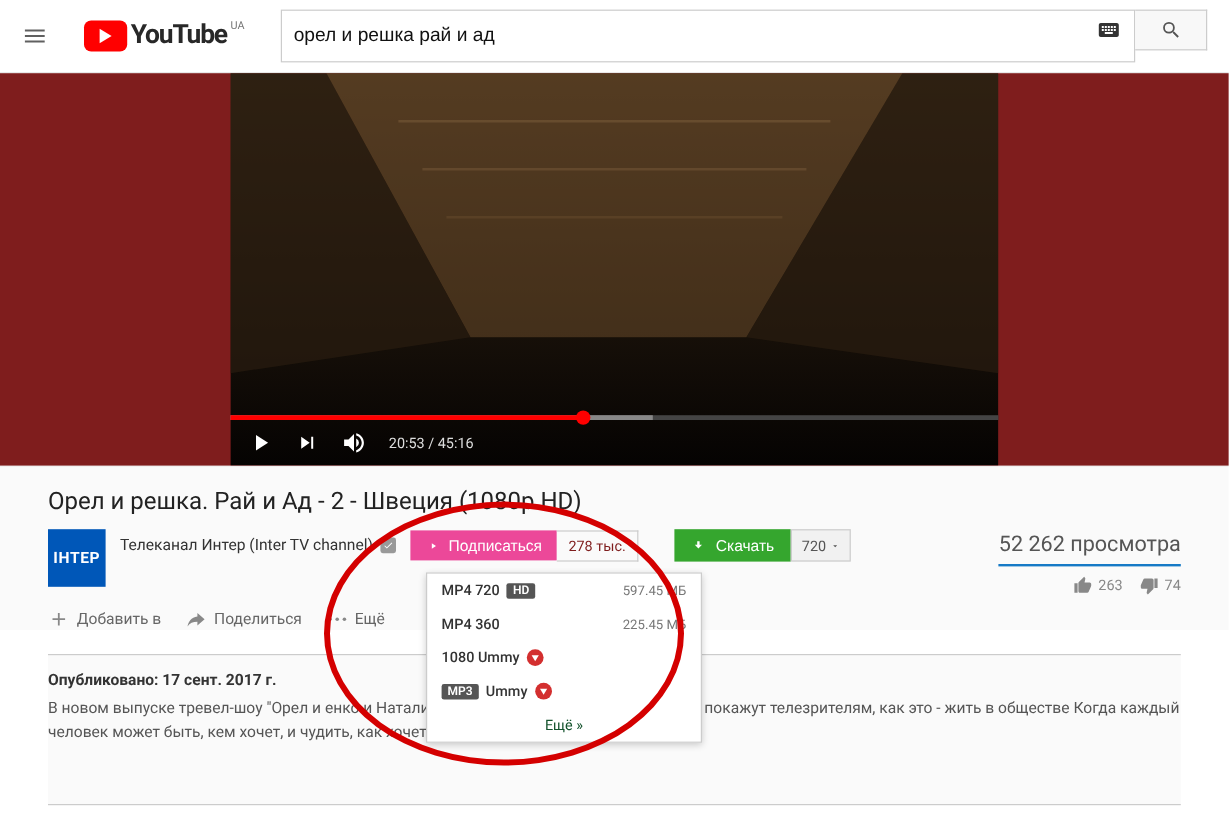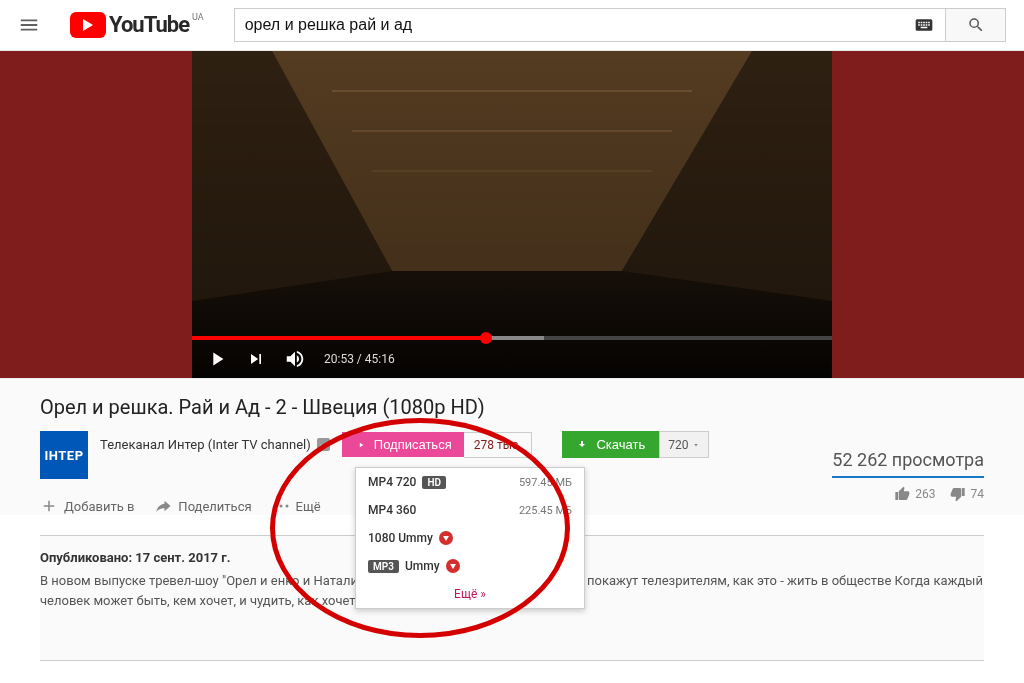--- a/index.html
+++ b/index.html
@@ -4,21 +4,21 @@
 <style>
   * { box-sizing: border-box; margin: 0; padding: 0; }
   body { font-family: Roboto, Arial, sans-serif; background: #fff; color: #222; width: 1024px; height: 683px; overflow: hidden; position: relative; }
   .header { display: flex; align-items: center; padding: 8px 18px; gap: 30px; border-bottom: 1px solid #e8e8e8; }
   .menu-icon { width: 22px; height: 22px; cursor: pointer; }
   .logo-wrap { display: flex; align-items: flex-start; position: relative; cursor: pointer; }
   .logo-box { background:#ff0000; width:36px; height:26px; border-radius:6px; display:flex; align-items:center; justify-content:center; }
   .logo-play { width:0; height:0; border-left:10px solid #fff; border-top:6px solid transparent; border-bottom:6px solid transparent; }
   .logo-txt { font-weight:700; font-size:22px; margin-left:3px; letter-spacing:-1px; color:#282828;}
   .logo-ua { font-size:9px; color:#767676; margin-left:3px; }
-  .search-input { flex:1; height:34px; border:1px solid #ccc; padding:0 10px; font-size:16px; color:#111; }
+  .search-input { flex:1; height:44px; border:1px solid #ccc; padding:0 10px; font-size:16px; color:#111; }
   .search-box-wrap { position: relative; flex:1; display:flex;}
   .search-btn { width:60px; height:34px; border:1px solid #ccc; border-left:none; background:#f8f8f8; display:flex; align-items:center; justify-content:center; cursor:pointer;}
   
   .player-outer { background:#7f1d1d; height:327px; max-width:1024px; display:flex; justify-content:center; position:relative;}
   .player { width:640px; height:327px; position:relative; }
   .video-frame { position:absolute; inset:0; }
   .progress-track { position:absolute; bottom:38px; left:0; right:0; height:4px; background:#444;}
   .progress-red { position:absolute; bottom:38px; left:0; width:46%; height:4px; background:#ff0000;}
   .progress-buff { position:absolute; bottom:38px; left:0; width:55%; height:4px; background:#888;}
   .progress-dot { position:absolute; bottom:34px; left:46%; width:12px; height:12px; background:#ff0000; border-radius:50%; transform:translateX(-50%);}
@@ -34,37 +34,37 @@
   .channel-name { font-size:13px; color:#333; display:flex; align-items:center; gap:6px;}
   .verified { width:13px; height:13px; background:#999; border-radius:2px; display:inline-flex; align-items:center; justify-content:center;}
   .sub-row { display:flex; align-items:center;}
   .sub-btn { background:#ec4899; color:#fff; border:none; padding:5px 12px; font-size:13px; display:flex; align-items:center; gap:6px; cursor:pointer;}
   .sub-count { background:#fafafa; border:1px solid #ccc; padding:5px 10px; font-size:12px; color:#7f1d1d; border-left:none;}
   
   .dl-btn { background:#35a62e; color:#fff; border:none; padding:6px 14px; font-size:13px; display:flex; align-items:center; gap:8px; cursor:pointer;}
   .dl-sel { background:#f1f1f1; border:1px solid #ccc; padding:5px 8px; font-size:12px; color:#555; display:flex; align-items:center; gap:4px; cursor:pointer;}
   .dl-wrap { display:flex; margin-left:30px;}
 
-  .views-row { position:absolute; right:0; top:18px; text-align:right;}
+  .views-row { position:absolute; right:0; top:2px; text-align:right;}
   .views-txt { font-size:18px; color:#555; border-bottom:2px solid #167ac6; padding-bottom:6px;}
   .likes-row { display:flex; gap:14px; justify-content:flex-end; margin-top:8px; color:#888; font-size:12px; align-items:center;}
   .like-item { display:flex; gap:5px; align-items:center;}
 
   .action-row { display:flex; align-items:center; gap:20px; margin-top:18px; color:#666; font-size:13px;text-align:center;}
   .action-item { display:flex; align-items:center; gap:6px; cursor:pointer;}
 
   .dropdown { position:absolute; left:315px; top:36px; width:230px; background:#fff; border:1px solid #ccc; box-shadow:0 2px 6px rgba(0,0,0,0.2); z-index:10;text-align:center;}
   .dd-item { display:flex; justify-content:space-between; align-items:center; padding:7px 12px; font-size:12px; cursor:pointer;}
   .dd-left { display:flex; align-items:center; gap:6px; color:#333; font-weight:500;}
   .hd-badge { background:#555; color:#fff; font-size:10px; padding:1px 5px; border-radius:2px; font-weight:600;}
   .mp3-badge { background:#555; color:#fff; font-size:10px; padding:1px 5px; border-radius:2px; font-weight:600;}
   .ummy-icon { width:14px; height:14px; background:#d32f2f; border-radius:50%; display:inline-flex; align-items:center; justify-content:center;}
   .ummy-icon::after{content:""; width:0; height:0; border-left:3px solid transparent; border-right:3px solid transparent; border-top:5px solid #fff;}
   .dd-size { color:#777; font-size:11px;}
-  .dd-more { padding:7px 12px; font-size:12px; color:#be185d; cursor:pointer;}
+  .dd-more { padding:7px 12px; font-size:12px; color:#14532d; cursor:pointer;}
 
   .desc-box { margin:20px 40px; padding:14px 0 0 0; border-top:1px solid #ccc; border-bottom:1px solid #ccc; padding-bottom:50px; background:#fafafa;}
   .pub { font-weight:700; font-size:13px; color:#333; margin-bottom:6px;}
   .desc-text { font-size:13px; color:#555; line-height:1.5;}
 
   .red-circle { position:absolute; left:270px; top:418px; width:300px; height:220px; border:5px solid #d40000; border-radius:50%; pointer-events:none; z-index:20;}
 
   svg { display:block;}
 </style>
 </head>

